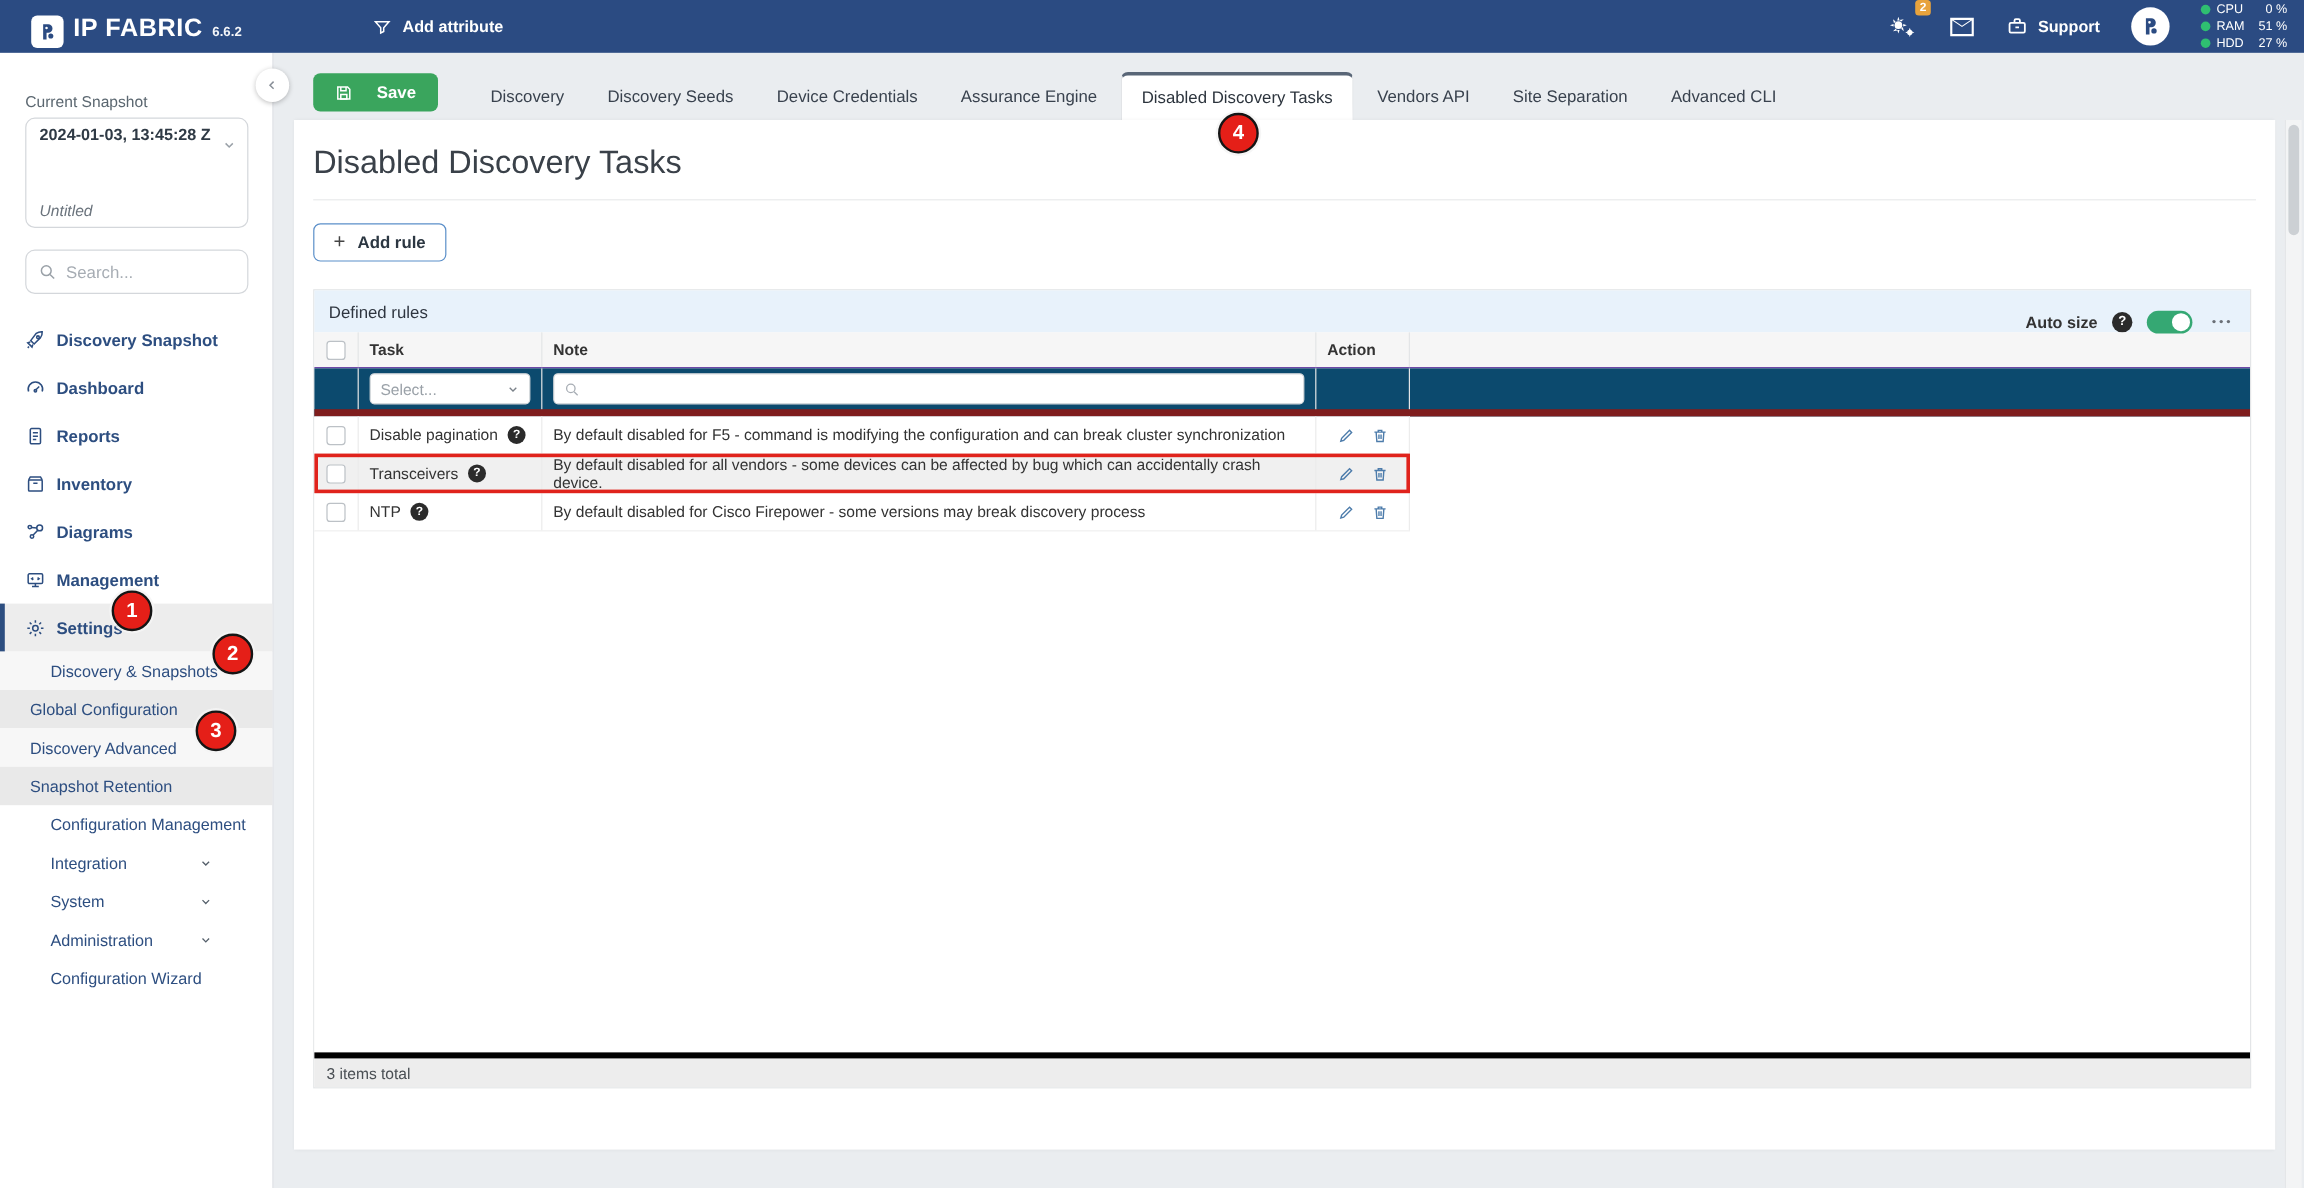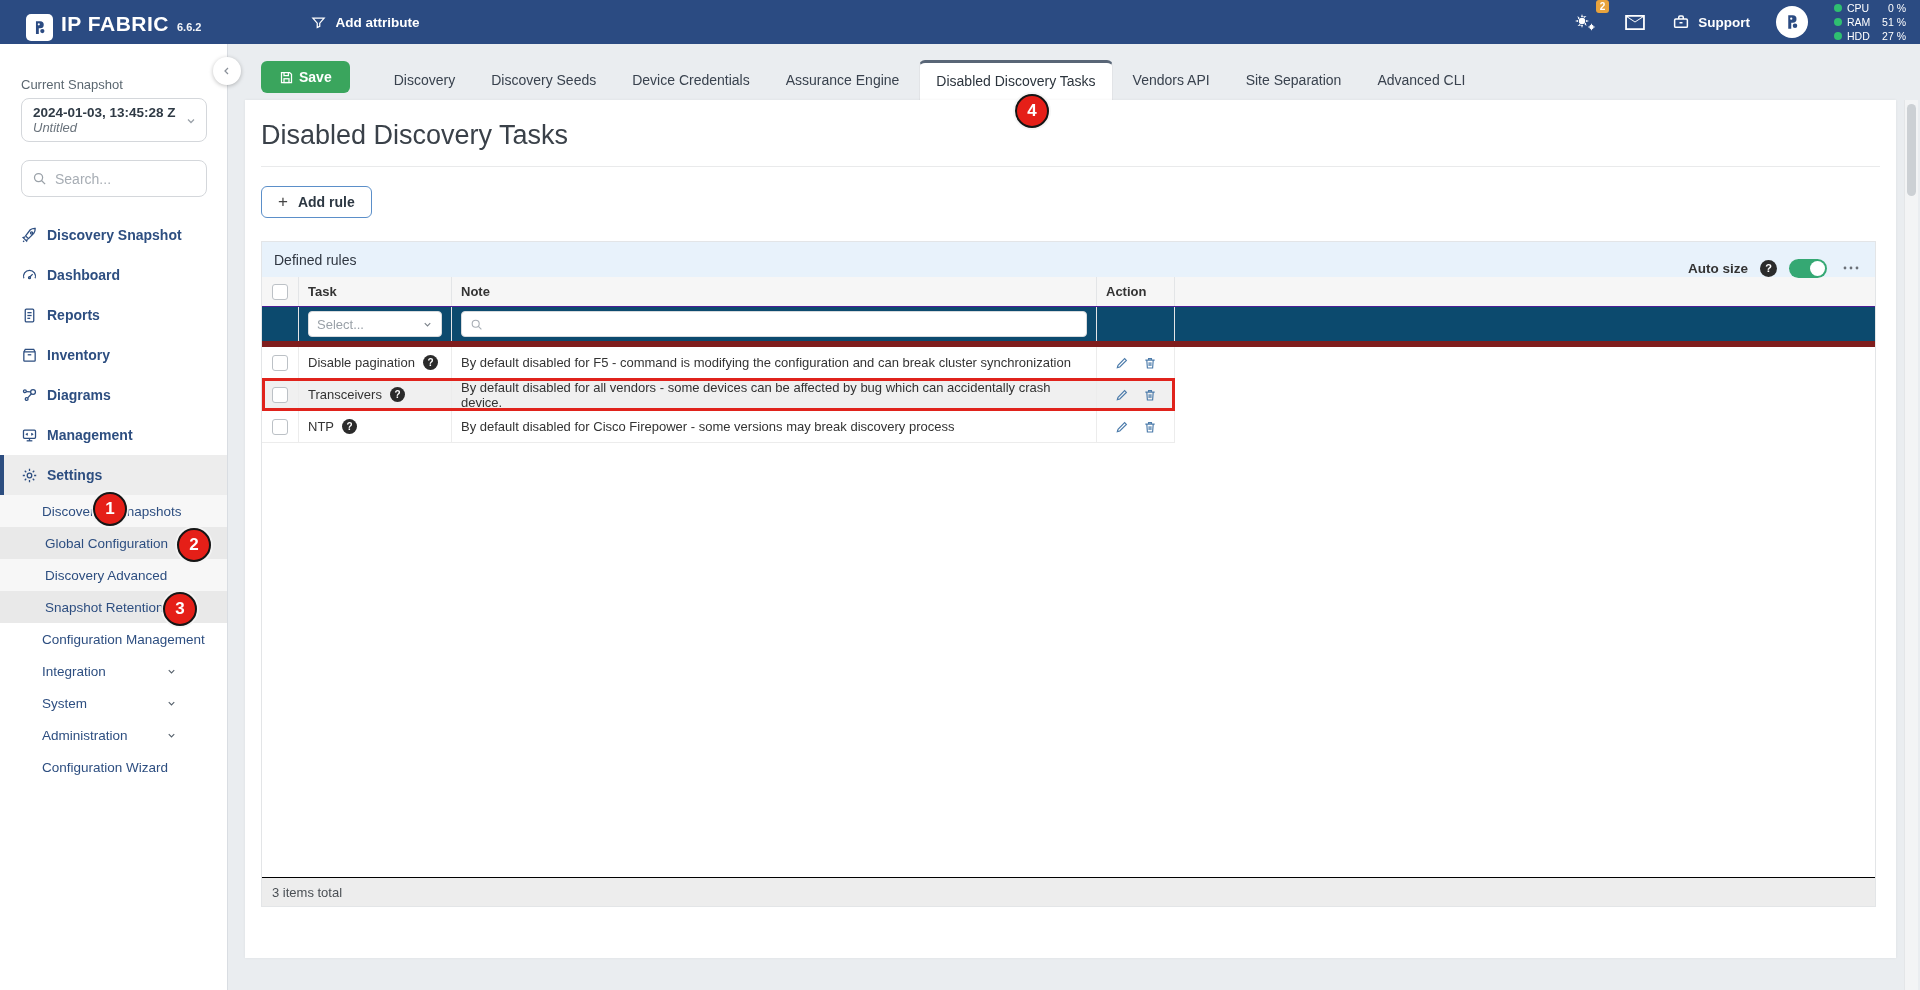--- a/index.html
+++ b/index.html
@@ -23,42 +23,42 @@
   .stat-dot { width:8px; height:8px; border-radius:50%; background:#2fbf71; margin-right:5px; flex:none; }
   .stat-label { flex:1; }
   .stat-val { text-align:right; }
 
   
   .sidebar { position:absolute; top:44px; left:0; width:228px; height:946px; background:#fff; border-right:1px solid #d9dde2; z-index:10; }
   .collapse-btn { position:absolute; top:13px; right:-14px; width:28px; height:28px; border-radius:50%; background:#fff; box-shadow:0 1px 4px rgba(0,0,0,.25); display:flex; align-items:center; justify-content:center; color:#8a9099; cursor:pointer; z-index:12; }
   .snap-label { margin:33px 0 6px 21px; font-size:13px; color:#5b6770; }
   .snap-select { margin:0 21px; width:186px; border:1px solid #d4d7db; border-radius:8px; padding:6px 26px 6px 11px; position:relative; cursor:pointer; }
   .snap-date { font-size:13.5px; font-weight:bold; color:#2f3a45; white-space:nowrap; }
-  .snap-name { font-size:13px; font-style:italic; color:#6a737c; }
+  .snap-name { font-size:13px; font-style:italic; color:#6a737c;margin-top:48px; }
   .snap-chev { position:absolute; right:9px; top:16px; color:#9aa1a8; }
   .side-search { margin:18px 21px 0; width:186px; height:37px; border:1px solid #d4d7db; border-radius:8px; display:flex; align-items:center; padding:0 10px; gap:8px; color:#9aa1a8; }
   .side-search input { border:none; outline:none; width:130px; font-size:14px; font-family:inherit; color:#333; background:transparent; }
   .side-search input::placeholder { color:#a7adb4; }
   .menu { margin-top:18px; }
   .menu-item { height:40px; display:flex; align-items:center; padding-left:21px; gap:9px; font-size:14px; font-weight:700; color:#2d4e80; cursor:pointer; position:relative; }
   .menu-item .mi-icon { width:17px; height:17px; flex:none; color:#2d4e80; }
   .menu-item.active { background:#ededed; border-left:4px solid #2d4e80; padding-left:17px; }
   .sub-item { height:32px; display:flex; align-items:center; font-size:13.5px; color:#2d4e80; cursor:pointer; position:relative; padding-left:42px; }
-  .sub-item.lvl2 { padding-left:45px; }
+  .sub-item.lvl2 { padding-left:25px; }
   .sub-item.bg-light { background:#f7f7f7; }
   .sub-item.bg-gray { background:#e9e9e9; }
   .sub-chev { position:absolute; right:50px; color:#55606b; }
 
   
   .content { position:absolute; top:44px; left:228px; width:1692px; height:946px; background:#eaedf0; }
   .scrollbar { position:absolute; top:56px; right:2px; width:14px; height:890px; background:#f3f4f5; border-left:1px solid #e4e6e8; }
   .scroll-thumb { position:absolute; top:4px; left:2px; width:9px; height:92px; background:#ccd0d4; border-radius:5px; }
 
   .tabstrip { height:56px; display:flex; align-items:flex-end; padding-left:33px; }
-  .save-btn { align-self:center; margin-top:10px; display:flex; align-items:center; gap:5px; background:#3aa55d; color:#fff; font-size:14px; font-weight:600; border:none; border-radius:6px; padding:8px 18px; cursor:pointer; margin-right:26px; }
+  .save-btn { align-self:center; margin-top:10px; display:flex; align-items:center; gap:20px; background:#3aa55d; color:#fff; font-size:14px; font-weight:600; border:none; border-radius:6px; padding:8px 18px; cursor:pointer; margin-right:26px; }
   .tab { height:40px; line-height:40px; padding:0 16px; font-size:14px; color:#39424e; cursor:pointer; margin:0 2px; }
   .tab.active { background:#fff; border-top:3px solid #596677; border-left:1px solid #e2e4e7; border-right:1px solid #e2e4e7; border-radius:6px 6px 0 0; font-weight:500; color:#2c343d; line-height:36px; }
 
   .card { margin:0 24px 0 17px; height:858px; background:#fff; position:relative; box-shadow:0 0 3px rgba(0,0,0,.06); }
   .page-title { padding:20px 0 0 16px; font-size:27px; font-weight:500; color:#3a4149; }
   .title-divider { margin:15px 16px 0 16px; border-bottom:1px solid #e9eaeb; }
   .add-rule-btn { margin:19px 0 0 16px; display:inline-flex; align-items:center; gap:10px; background:#fff; border:1px solid #5b8fc9; border-radius:6px; padding:7px 16px; font-size:14px; font-weight:600; color:#2c3742; cursor:pointer; }
   .add-rule-btn .plus { font-size:17px; font-weight:400; color:#444; line-height:14px; }
 
   
@@ -91,21 +91,21 @@
   .trow.hl { background:#f0f0f0; }
   .trow .col { border-right:1px solid #ececec; }
   .task-cell { gap:8px; font-weight:400; }
   .q-badge { width:15px; height:15px; border-radius:50%; background:#2b2b2b; color:#fff; font-size:10px; font-weight:bold; display:flex; align-items:center; justify-content:center; flex:none; }
   .q-badge::after { content:"?"; }
   .action-cell { gap:14px; justify-content:center; }
   .action-cell svg { cursor:pointer; color:#4d7cab; }
   .row-outline { position:absolute; left:0; top:136px; width:913px; height:33px; border:3px solid #e0231c; pointer-events:none; z-index:6; }
 
   .panel-fill { flex:1; background:#fff; }
-  .panel-footer { height:29px; background:#ededed; border-top:1px solid #000000; display:flex; align-items:center; padding:0 10px; font-size:13px; color:#4a4f54; flex:none; }
+  .panel-footer { height:29px; background:#ededed; border-top:5px solid #000000; display:flex; align-items:center; padding:0 10px; font-size:13px; color:#4a4f54; flex:none; }
 
   
   .ann { position:absolute; width:34px; height:34px; border-radius:50%; background:#e51f18; border:2px solid #151515; box-shadow:0 0 0 2px rgba(245,245,245,.85); color:#fff; font-size:17px; font-weight:bold; display:flex; align-items:center; justify-content:center; z-index:40; }
   .ann1 { left:93px;  top:492px; }
   .ann2 { left:177px; top:528px; }
   .ann3 { left:163px; top:592px; }
   .ann4 { left:1015px; top:94px; }
 </style>
 </head>
 <body>

